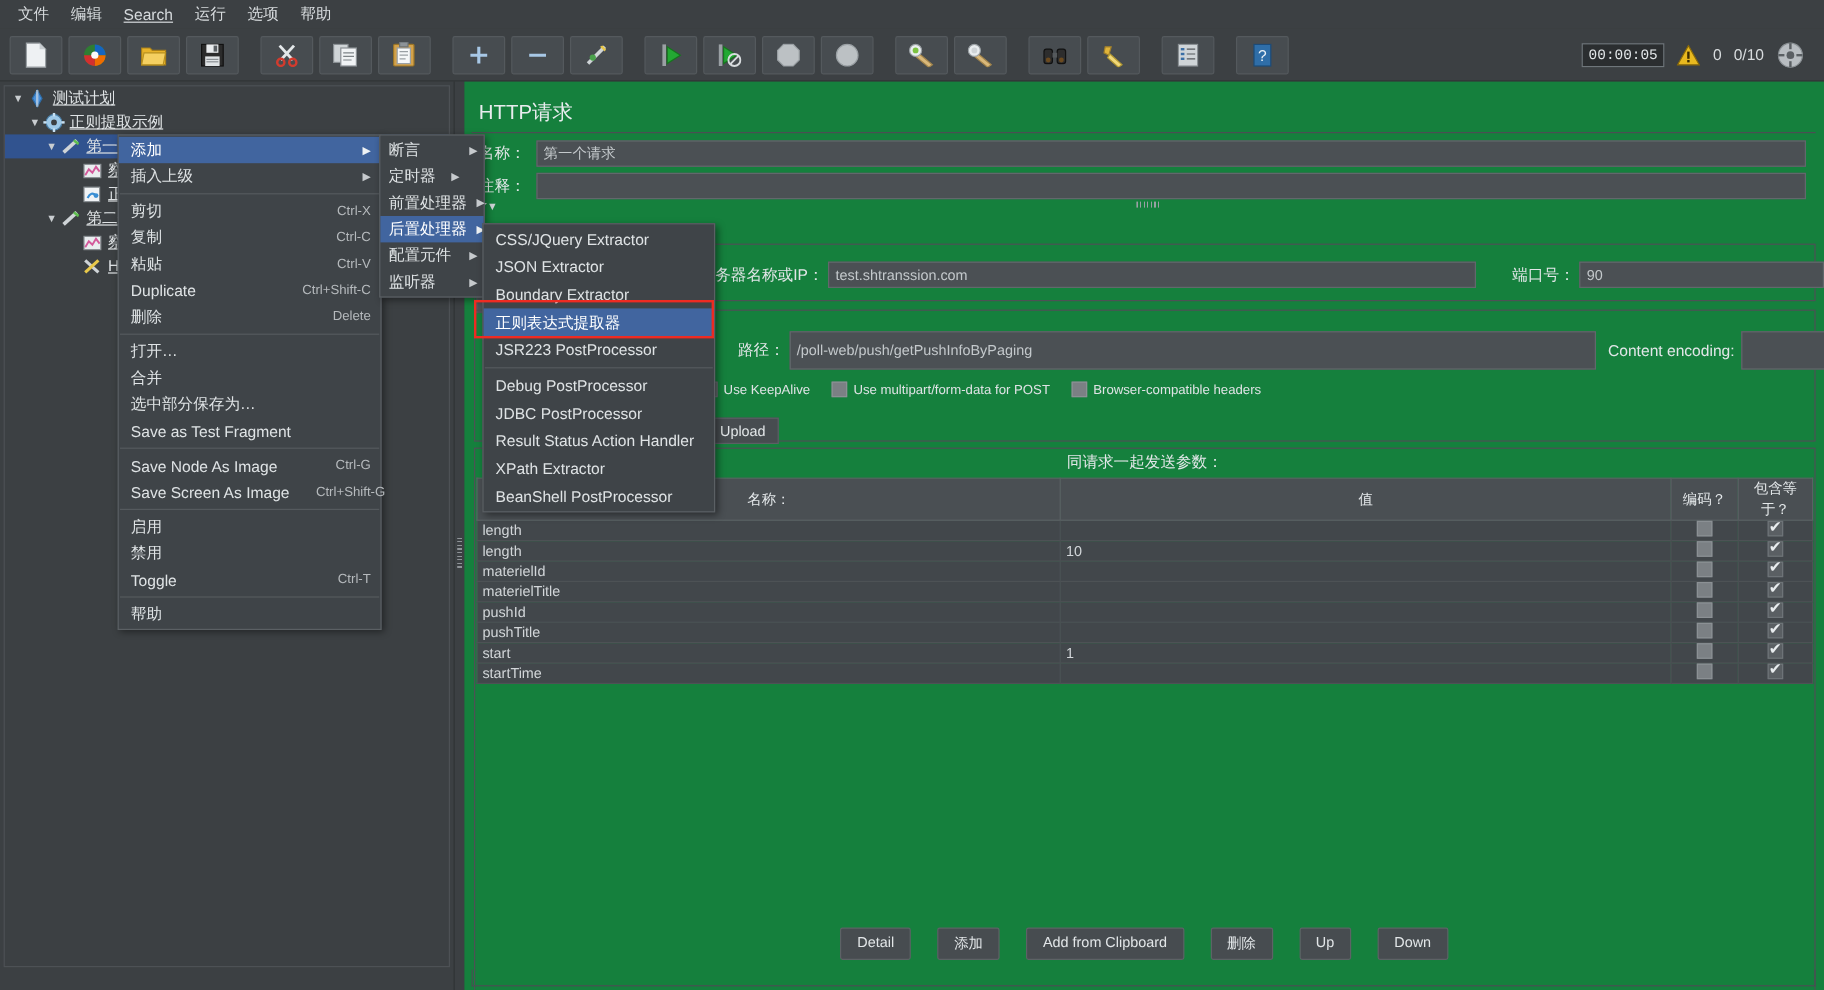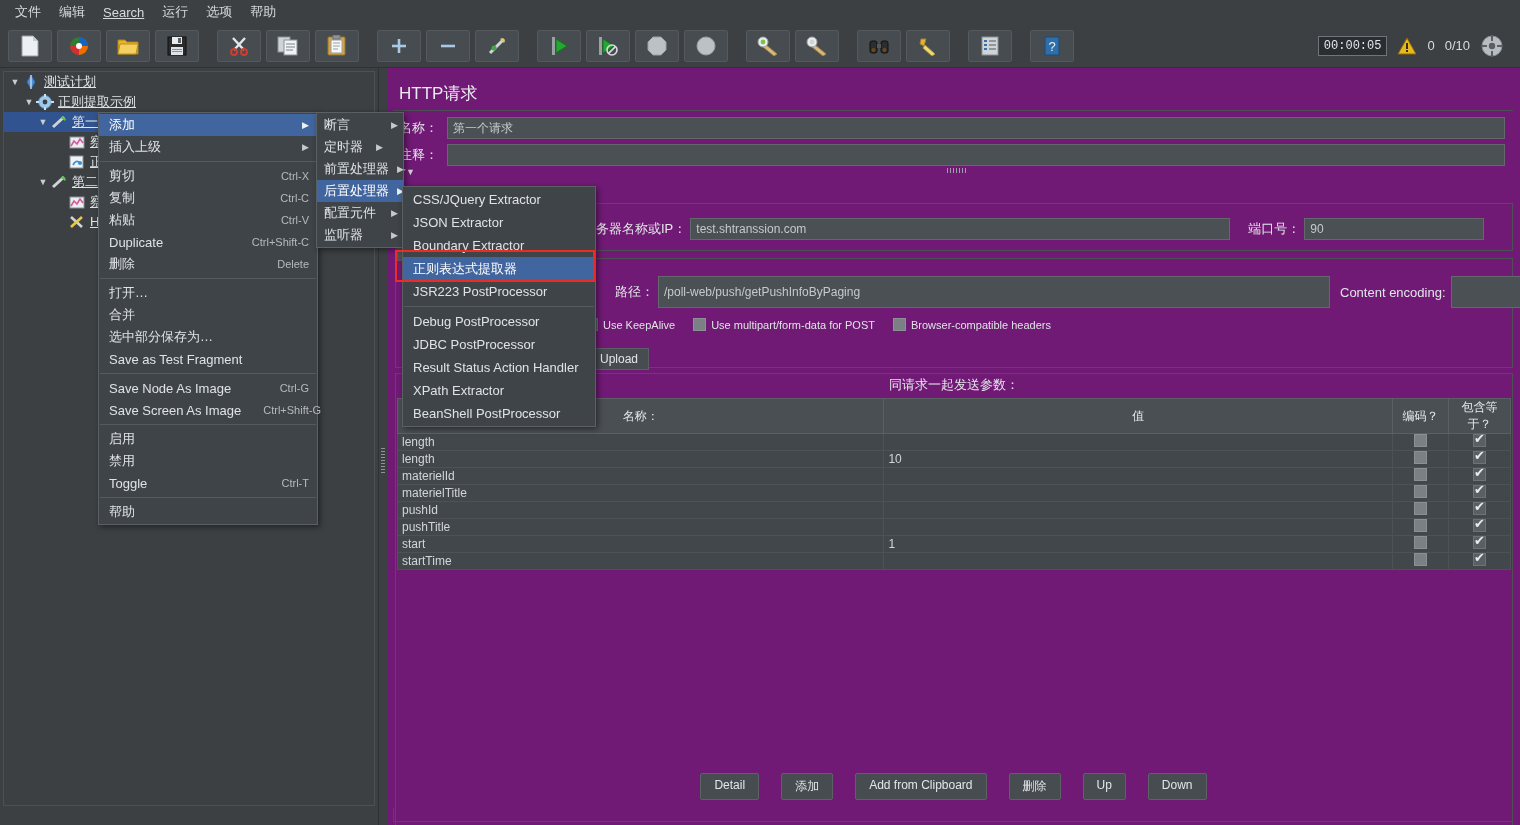--- a/index.html
+++ b/index.html
@@ -73,21 +73,21 @@
     background: #3c4043;
   }
   .splitter-grip {
     position: absolute; left: 2px; top: 380px; width: 4px; height: 26px;
     background: repeating-linear-gradient(180deg,#8f9498 0 1px, transparent 1px 3px);
   }
 
   
   .right-pane {
     position: absolute; left: 387px; top: 68px; width: 1133px; height: 757px;
-    background: #701a75;
+    background: #15803d;
   }
   .panel-title {
     position: absolute; left: 12px; top: 14px; font-size: 17px; color: #e8ecee;
   }
   .rowline { position: absolute; left: 6px; width: 1120px; height: 1px; background: #4a4f53; }
 
   .frow { position: absolute; display: flex; align-items: center; }
   .flabel { font-size: 13px; color: #e2e6e8; white-space: nowrap; }
   .finput {
     background: #4b5054; border: 1px solid #62686c; color: #c4c9cc;
@@ -513,22 +513,22 @@
 
     <div class="tabs">
       <div class="tab active">Basic</div>
       <div class="tab">Advanced</div>
     </div>
 
     <div class="sect-box" style="left:8px; top:135px; width:1118px; height:48px;"></div>
     <div class="frow" style="left:196px; top:150px;">
       <div class="flabel">服务器名称或IP：</div>
       <div class="finput" style="width:540px; margin-left:4px">test.shtranssion.com</div>
-      <div class="flabel" style="margin-left:18px">端口号：</div>
-      <div class="finput" style="width:180px; margin-left:4px">90</div>
+      <div class="flabel" style="margin-left:30px">端口号：</div>
+      <div class="finput" style="width:204px; margin-left:4px">90</div>
     </div>
 
     <div class="sect-box" style="left:8px; top:190px; width:1118px; height:110px;"></div>
 
     <div class="frow" style="left:228px; top:208px;">
       <div class="flabel">路径：</div>
       <div class="finput" style="width:672px; height:32px; margin-left:4px">/poll-web/push/getPushInfoByPaging</div>
       <div class="flabel" style="margin-left:10px">Content encoding:</div>
       <div class="finput" style="width:82px; height:32px; margin-left:5px"></div>
     </div>

